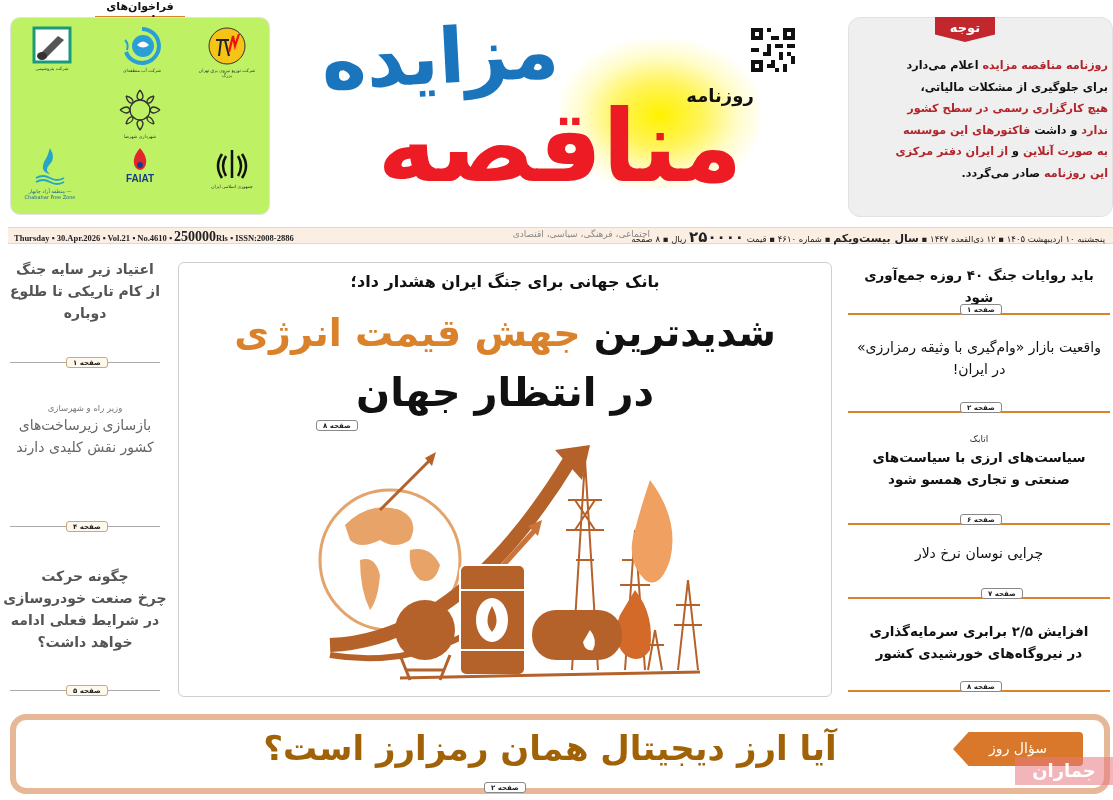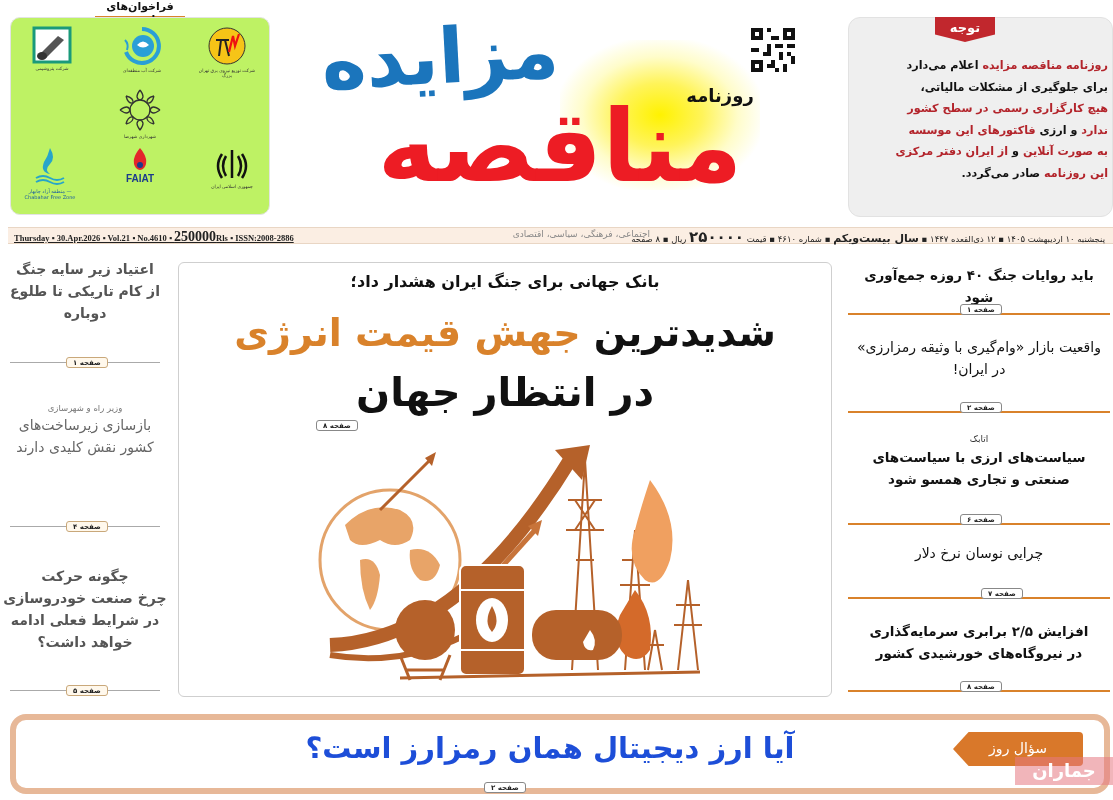--- a/index.html
+++ b/index.html
@@ -53,21 +53,21 @@
   .brand-tag {
     left: 675px; top: 85px; width: 90px; font-size: 18px; font-weight: bold; color: #111; text-align: center;
   }
   .qr { left: 751px; top: 28px; width: 44px; height: 44px; background: #fff; }
 
   
   .infobar {
     left: 8px; top: 227px; width: 1105px; height: 17px; background: #fbeee3;
     border-top: 1px solid #e9d6c4; border-bottom: 1px solid #e9d6c4;
   }
-  .info-en { left: 14px; top: 229px; font-family: "Liberation Serif", serif; font-size: 8.5px; font-weight: bold; color: #222; white-space: nowrap; text-decoration: underline; }
+  .info-en { left: 14px; top: 229px; font-family: "Liberation Serif", serif; font-size: 8.5px; font-weight: bold; color: #222; white-space: nowrap; }
   .info-en .big { font-size: 14px; }
   .info-cat { left: 470px; top: 229px; width: 180px; font-size: 9px; color: #888; text-align: right; }
   .info-fa { left: 705px; top: 228px; width: 400px; font-size: 8.5px; color: #222; text-align: left; white-space: nowrap; }
   .info-fa .big { font-size: 11px; font-weight: bold; }
   .info-fa .price { font-size: 15px; font-weight: bold; }
   .l-item { position: absolute; width: 170px; text-align: center; }
   .l-head { font-size: 14px; font-weight: bold; color: #555; line-height: 22px; }
   .l-kicker { font-size: 8.5px; color: #777; line-height: 12px; }
   .l-sep { position: absolute; left: 10px; width: 150px; height: 1px; background: #aaa; }
   .page-tag {
@@ -92,21 +92,21 @@
   .r-head { font-size: 13.5px; font-weight: bold; line-height: 22px; color: #111; }
   .r-head.light { font-weight: normal; font-size: 14px; }
   .r-kicker { font-size: 9px; color: #333; line-height: 13px; }
   .r-sep { position: absolute; left: 848px; width: 262px; height: 2px; background: #d9822b; }
 
   
   .q-box {
     left: 10px; top: 714px; width: 1100px; height: 80px;
     border: 6px solid #e7b898; border-radius: 16px; background: #fff;
   }
-  .q-text { left: 200px; top: 722px; width: 700px; text-align: center; font-size: 29px; font-weight: bold; color: #1d4ed8; line-height: 52px; }
+  .q-text { left: 200px; top: 722px; width: 700px; text-align: center; font-size: 34px; font-weight: bold; color: #a16207; line-height: 52px; }
   .q-label {
     left: 953px; top: 732px; width: 130px; height: 34px; background: #d9782a; color: #fff;
     font-size: 14px; text-align: center; line-height: 32px;
     clip-path: polygon(12% 0, 100% 0, 100% 100%, 12% 100%, 0 50%);
     border-radius: 4px;
   }
   .watermark {
     left: 1015px; top: 757px; width: 98px; height: 28px; background: rgba(230,120,130,0.55);
     color: #fff; font-size: 18px; font-weight: bold; text-align: center; line-height: 28px;
   }
@@ -196,21 +196,21 @@
   <div>
     <span class="red">روزنامه مناقصه مزایده </span><span>اعلام می‌دارد</span>
   </div>
   <div>
     <span>برای جلوگیری از مشکلات مالیاتی،</span>
   </div>
   <div>
     <span class="red">هیچ کارگزاری رسمی در سطح کشور</span>
   </div>
   <div>
-    <span class="red">ندارد</span><span> و ارزی </span><span class="red">فاکتورهای این موسسه</span>
+    <span class="red">ندارد</span><span> و داشت </span><span class="red">فاکتورهای این موسسه</span>
   </div>
   <div>
     <span class="red">به صورت آنلاین</span><span> و </span><span class="red">از ایران دفتر مرکزی</span>
   </div>
   <div>
     <span class="red">این روزنامه</span><span> صادر می‌گردد.</span>
   </div>
 </div>
 
 <div class="abs infobar"></div>

